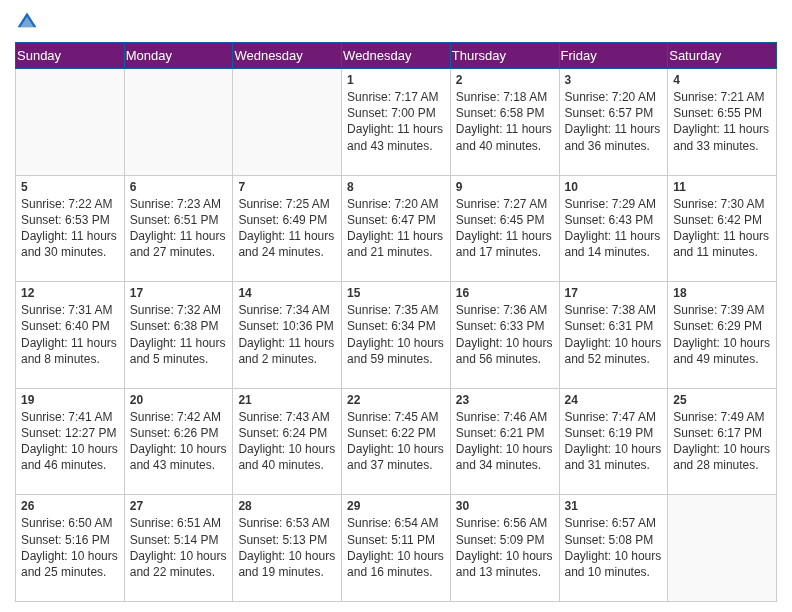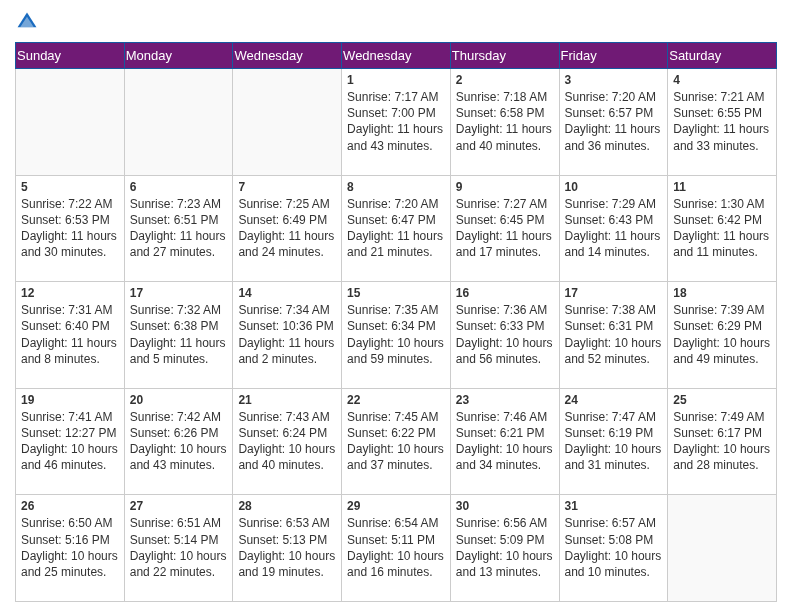--- a/index.html
+++ b/index.html
@@ -186,21 +186,21 @@
 Daylight: 11 hours and 17 minutes.</div>
           </td>
           <td>
             <span class="day-number">10</span>
             <div class="cell-text">Sunrise: 7:29 AM
 Sunset: 6:43 PM
 Daylight: 11 hours and 14 minutes.</div>
           </td>
           <td>
             <span class="day-number">11</span>
-            <div class="cell-text">Sunrise: 1:30 AM
+            <div class="cell-text">Sunrise: 7:30 AM
 Sunset: 6:42 PM
 Daylight: 11 hours and 11 minutes.</div>
           </td>
         </tr>
         <tr>
           <td>
             <span class="day-number">12</span>
             <div class="cell-text">Sunrise: 7:31 AM
 Sunset: 6:40 PM
 Daylight: 11 hours and 8 minutes.</div>

